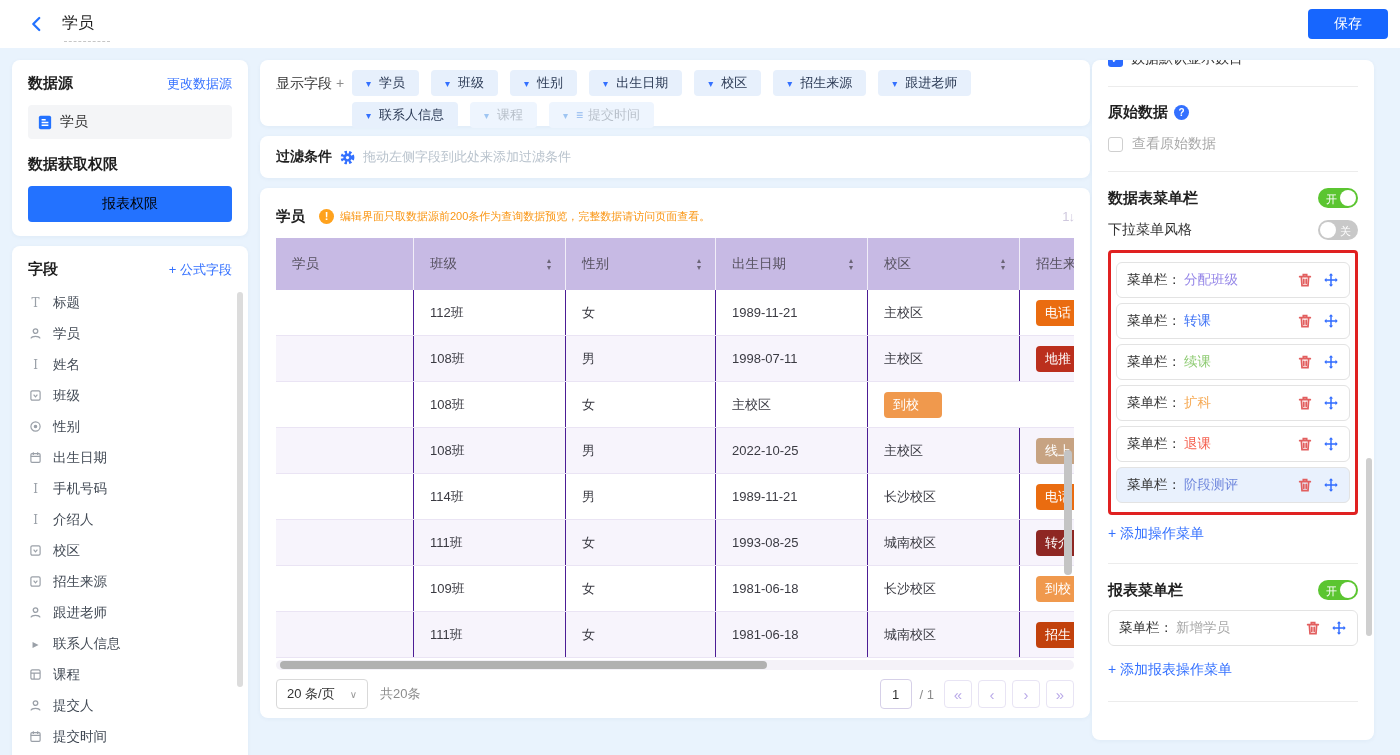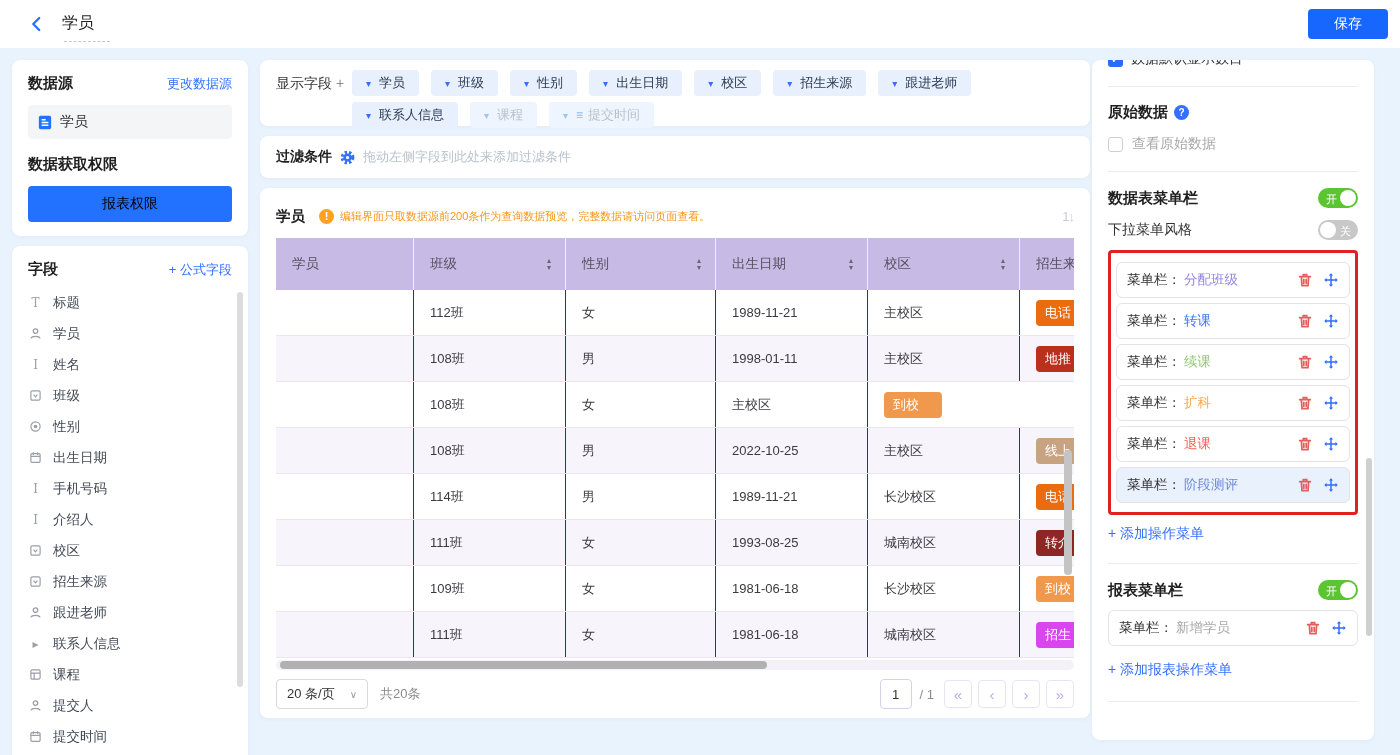--- a/index.html
+++ b/index.html
@@ -375,21 +375,21 @@
             <div class="td c4">1989-11-21</div>
             <div class="td c5">主校区</div>
             <div class="td c6">
               <span class="badge" style="background-color: rgb(234, 108, 16);">电话</span>
             </div>
           </div>
         <div class="tr">
             <div class="td c1"></div>
             <div class="td c2">108班</div>
             <div class="td c3">男</div>
-            <div class="td c4">1998-01-11</div>
+            <div class="td c4">1998-07-11</div>
             <div class="td c5">主校区</div>
             <div class="td c6">
               <span class="badge" style="background-color: rgb(187, 47, 29);">地推</span>
             </div>
           </div>
         <div class="tr">
             <div class="td c1"></div>
             <div class="td c2">108班</div>
             <div class="td c3">女</div>
             <div class="td c5">主校区</div>
@@ -437,21 +437,21 @@
               <span class="badge" style="background-color: rgb(240, 153, 77);">到校</span>
             </div>
           </div>
         <div class="tr">
             <div class="td c1"></div>
             <div class="td c2">111班</div>
             <div class="td c3">女</div>
             <div class="td c4">1981-06-18</div>
             <div class="td c5">城南校区</div>
             <div class="td c6">
-              <span class="badge" style="background-color: #d946ef;">招生</span>
+              <span class="badge" style="background-color: #c2410c;">招生</span>
             </div>
           </div>
       </div>
     </div>
     <div class="vthumb"></div>
   </div>
   <div class="hbar">
       <div class="hthumb"></div>
     </div>
   <div class="pager">

